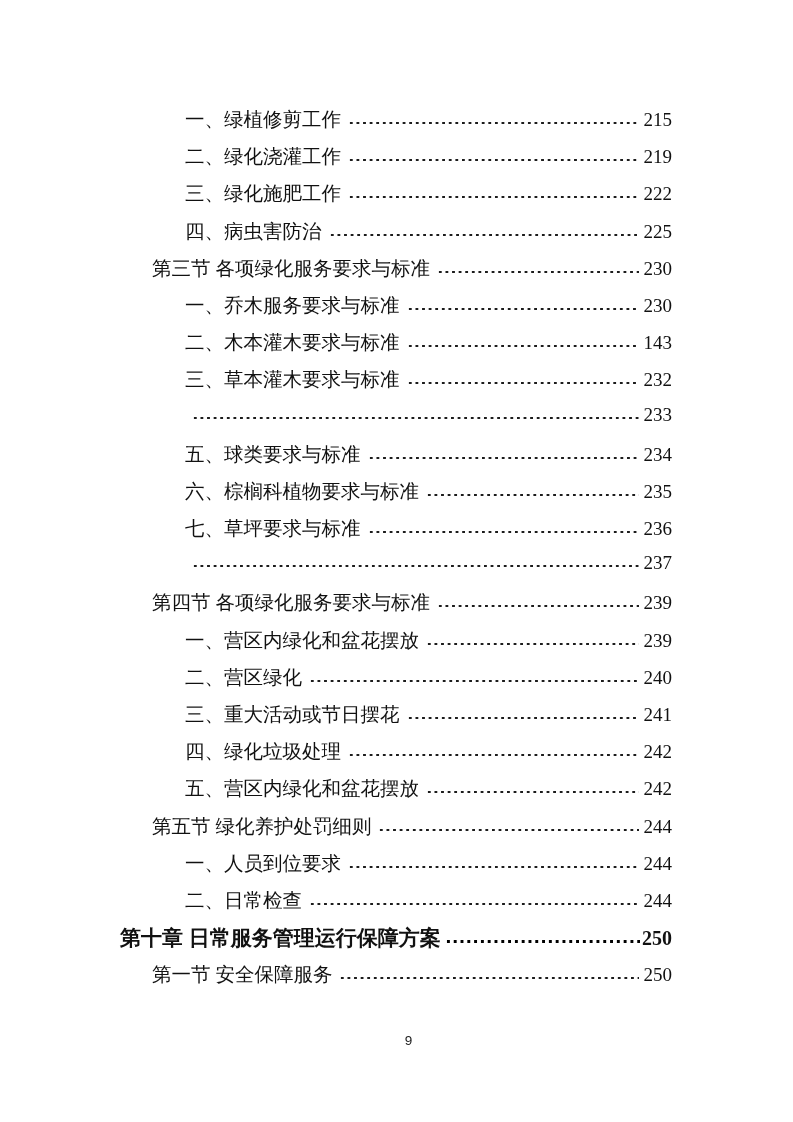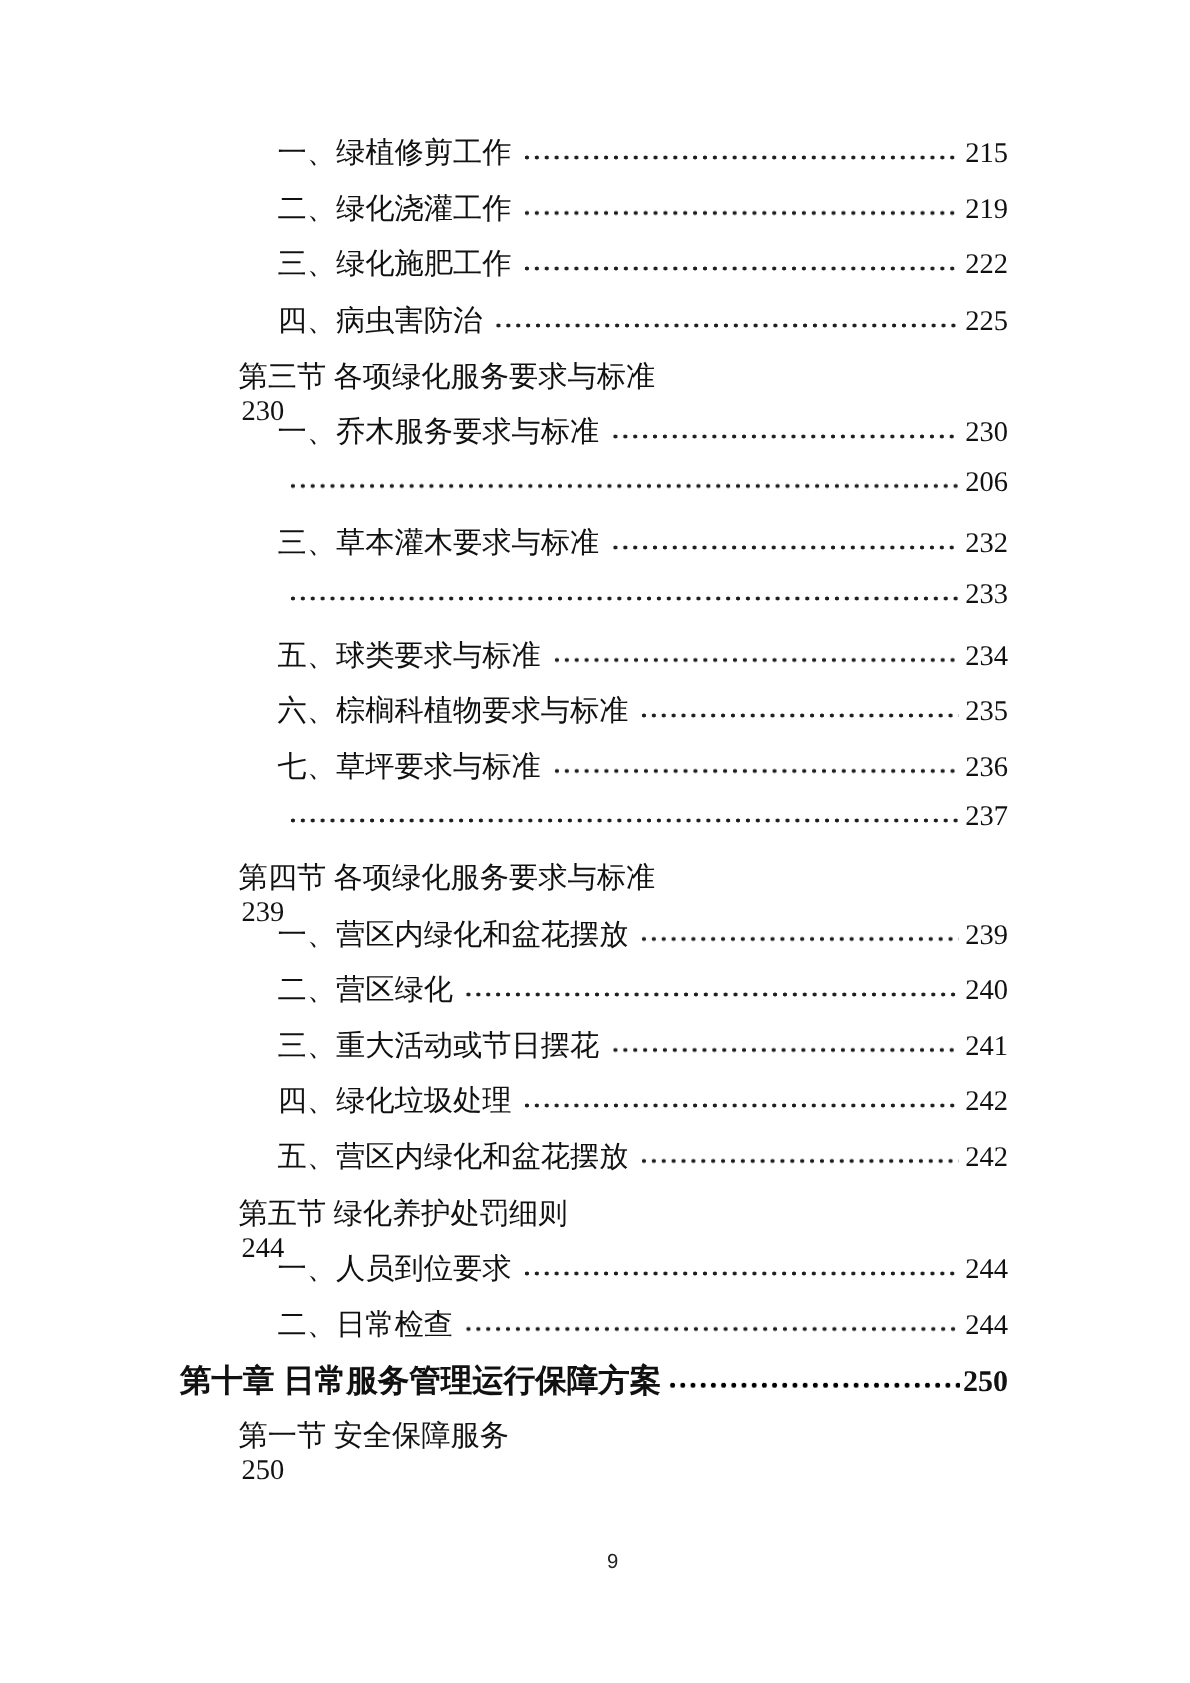--- a/index.html
+++ b/index.html
@@ -12,33 +12,33 @@
     width: 793px;
     height: 1122px;
     background: #ffffff;
     overflow: hidden;
     font-family: "Liberation Serif", "DejaVu Serif", serif;
     color: #111111;
   }
   .toc {
     position: absolute;
     left: 120px;
-    top: 88px;
+    top: 106px;
     width: 552px;
   }
   .toc-row {
     display: flex;
     align-items: baseline;
     height: 37.2px;
     font-size: 19.5px;
     white-space: nowrap;
     cursor: default;
   }
   .toc-row.sub { padding-left: 65px; }
-  .toc-row.section { padding-left: 32px; flex-direction: column; }
+  .toc-row.section { padding-left: 32px; }
   .toc-row.chapter {
     padding-left: 0;
     font-family: "Liberation Sans", "DejaVu Sans", sans-serif;
     font-weight: bold;
     font-size: 21px;
   }
   .toc-title {
     flex: 0 0 auto;
   }
   .toc-dots {
@@ -114,22 +114,23 @@
     <span class="toc-page">230</span>
   </div>
 
   <div class="toc-row sub">
     <span class="toc-title">一、乔木服务要求与标准</span>
     <span class="toc-dots"></span>
     <span class="toc-page">230</span>
   </div>
 
   <div class="toc-row sub">
-    <span class="toc-dots"></span>
-    <span class="toc-page">206</span>
+    <span class="toc-title">二、木本灌木要求与标准</span>
+    <span class="toc-dots"></span>
+    <span class="toc-page">143</span>
   </div>
 
   <div class="toc-row sub">
     <span class="toc-title">三、草本灌木要求与标准</span>
     <span class="toc-dots"></span>
     <span class="toc-page">232</span>
   </div>
 
   <div class="toc-row sub">
     <span class="toc-dots"></span>

